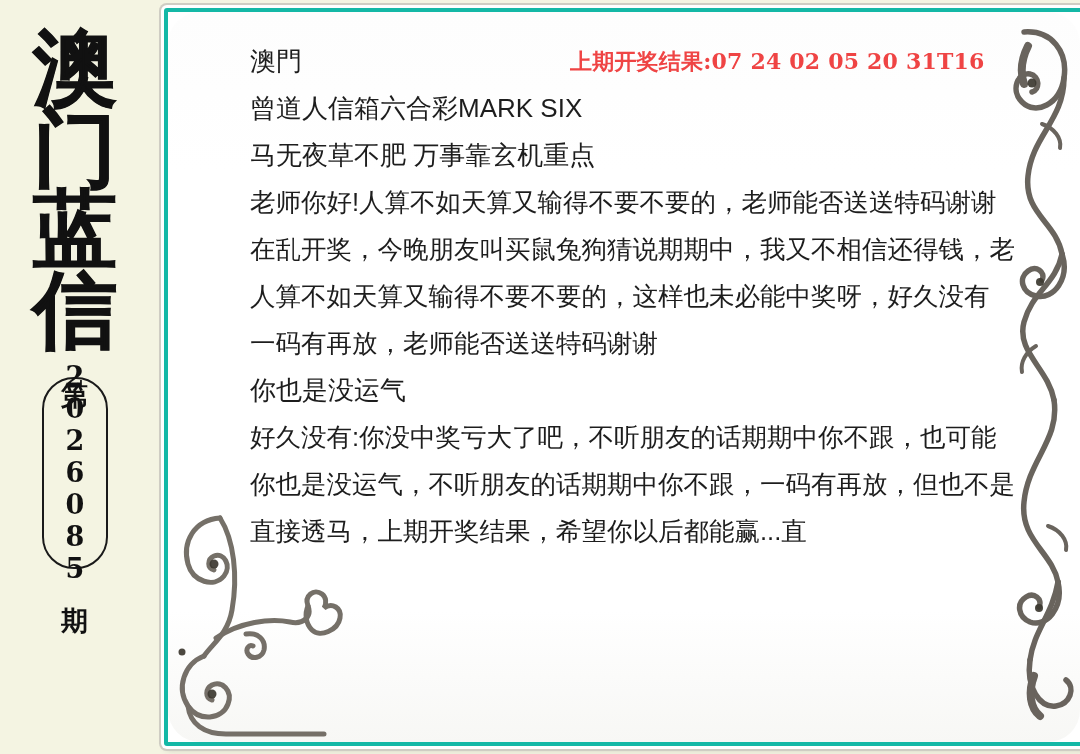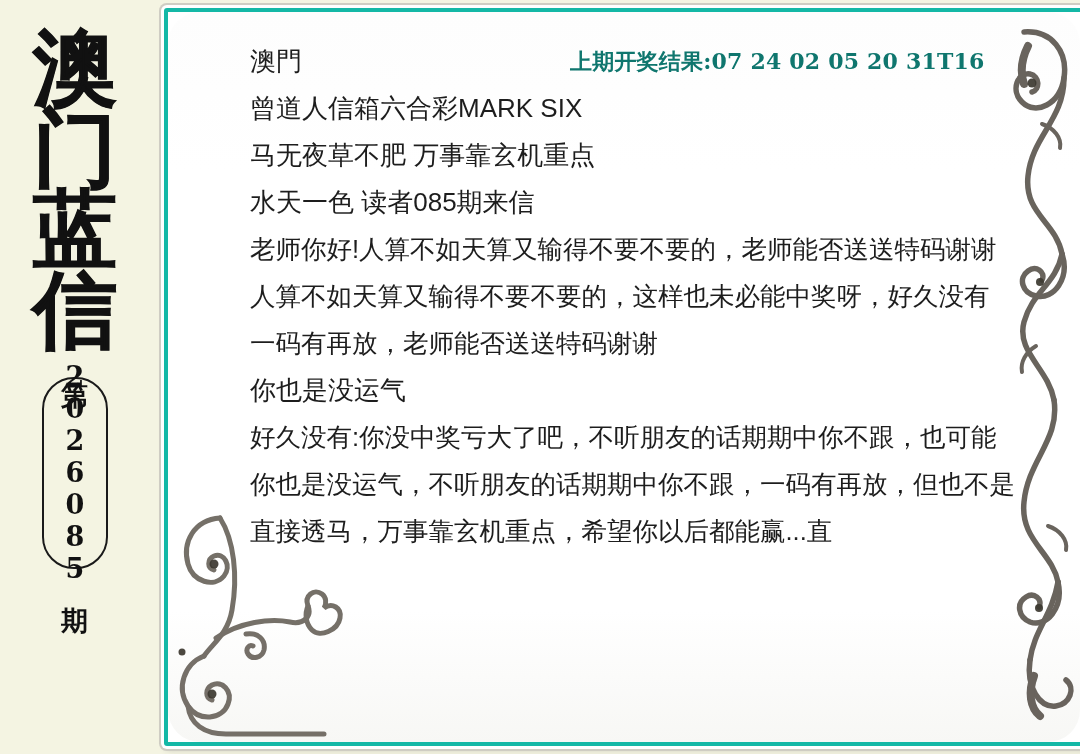--- a/index.html
+++ b/index.html
@@ -134,21 +134,21 @@
     white-space: nowrap;
     font-family: "Liberation Sans", "DejaVu Sans", sans-serif;
   }
   .line.headline-row {
     position: relative;
   }
   #draw-result {
     position: absolute;
     left: 320px;
     top: 0;
-    color: #0f766e;
+    color: #ef4444;
     font-weight: 700;
     font-size: 22px;
     font-family: "DejaVu Serif", "Liberation Serif", serif;
     letter-spacing: 0.2px;
     white-space: nowrap;
   }
   .line.tight {
     font-size: 25.5px;
   }
 </style>
@@ -231,25 +231,25 @@
 
     <div id="letter-body">
 
       <div class="line headline-row">
         <span>澳門</span>
         <span id="draw-result">上期开奖结果:07 24 02 05 20 31T16</span>
       </div>
 
       <div class="line">曾道人信箱六合彩MARK SIX</div>
       <div class="line">马无夜草不肥 万事靠玄机重点</div>
-      <div class="line">水天一色  读者085期来信</div>
       <div class="line tight">老师你好!人算不如天算又输得不要不要的，老师能否送送特码谢谢</div>
+      <div class="line tight">在乱开奖，今晚朋友叫买鼠兔狗猜说期期中，我又不相信还得钱，老</div>
       <div class="line tight">人算不如天算又输得不要不要的，这样也未必能中奖呀，好久没有</div>
       <div class="line tight">一码有再放，老师能否送送特码谢谢</div>
       <div class="line">你也是没运气</div>
       <div class="line tight">好久没有:你没中奖亏大了吧，不听朋友的话期期中你不跟，也可能</div>
       <div class="line tight">你也是没运气，不听朋友的话期期中你不跟，一码有再放，但也不是</div>
-      <div class="line tight">直接透马，万事靠玄机重点，希望你以后都能赢...直</div>
+      <div class="line tight">直接透马，上期开奖结果，希望你以后都能赢...直</div>
 
     </div>
   </div>
 
 </div>
 
 </body></html>

